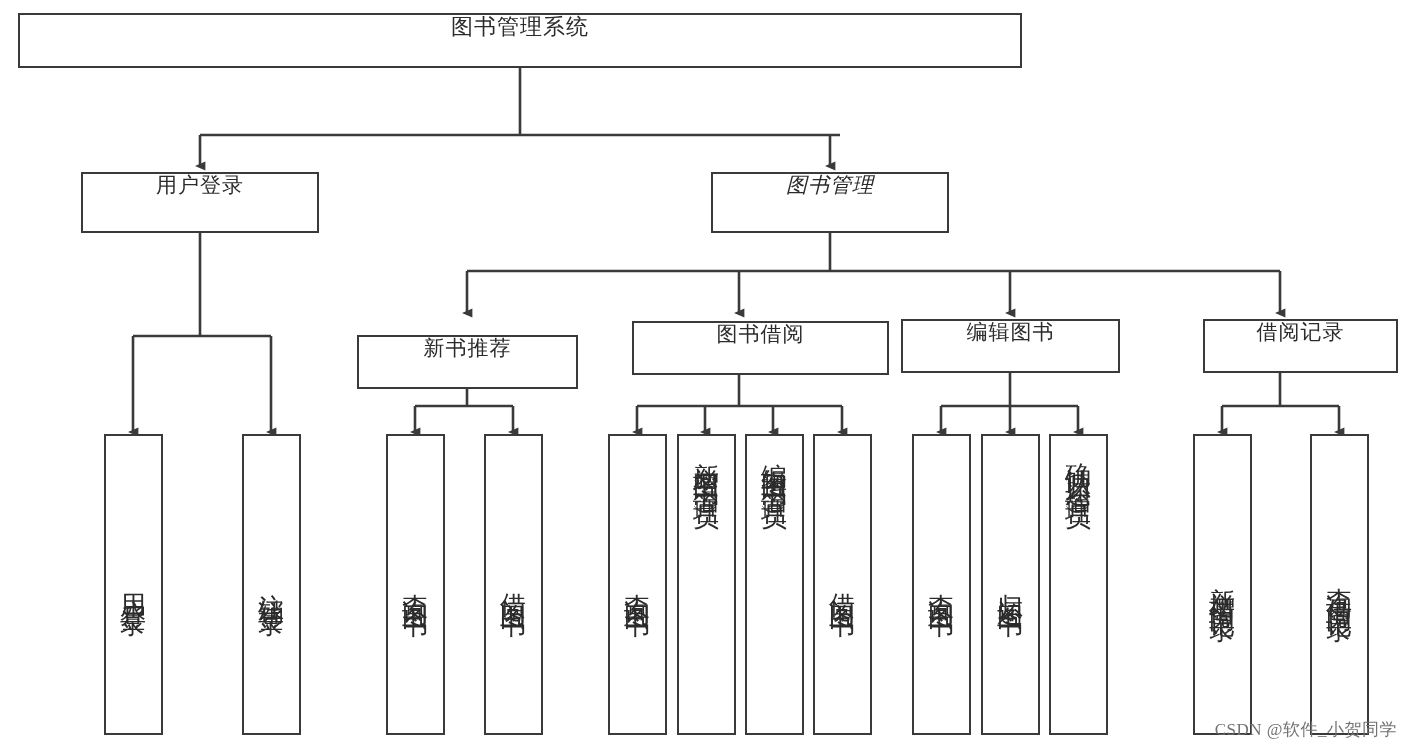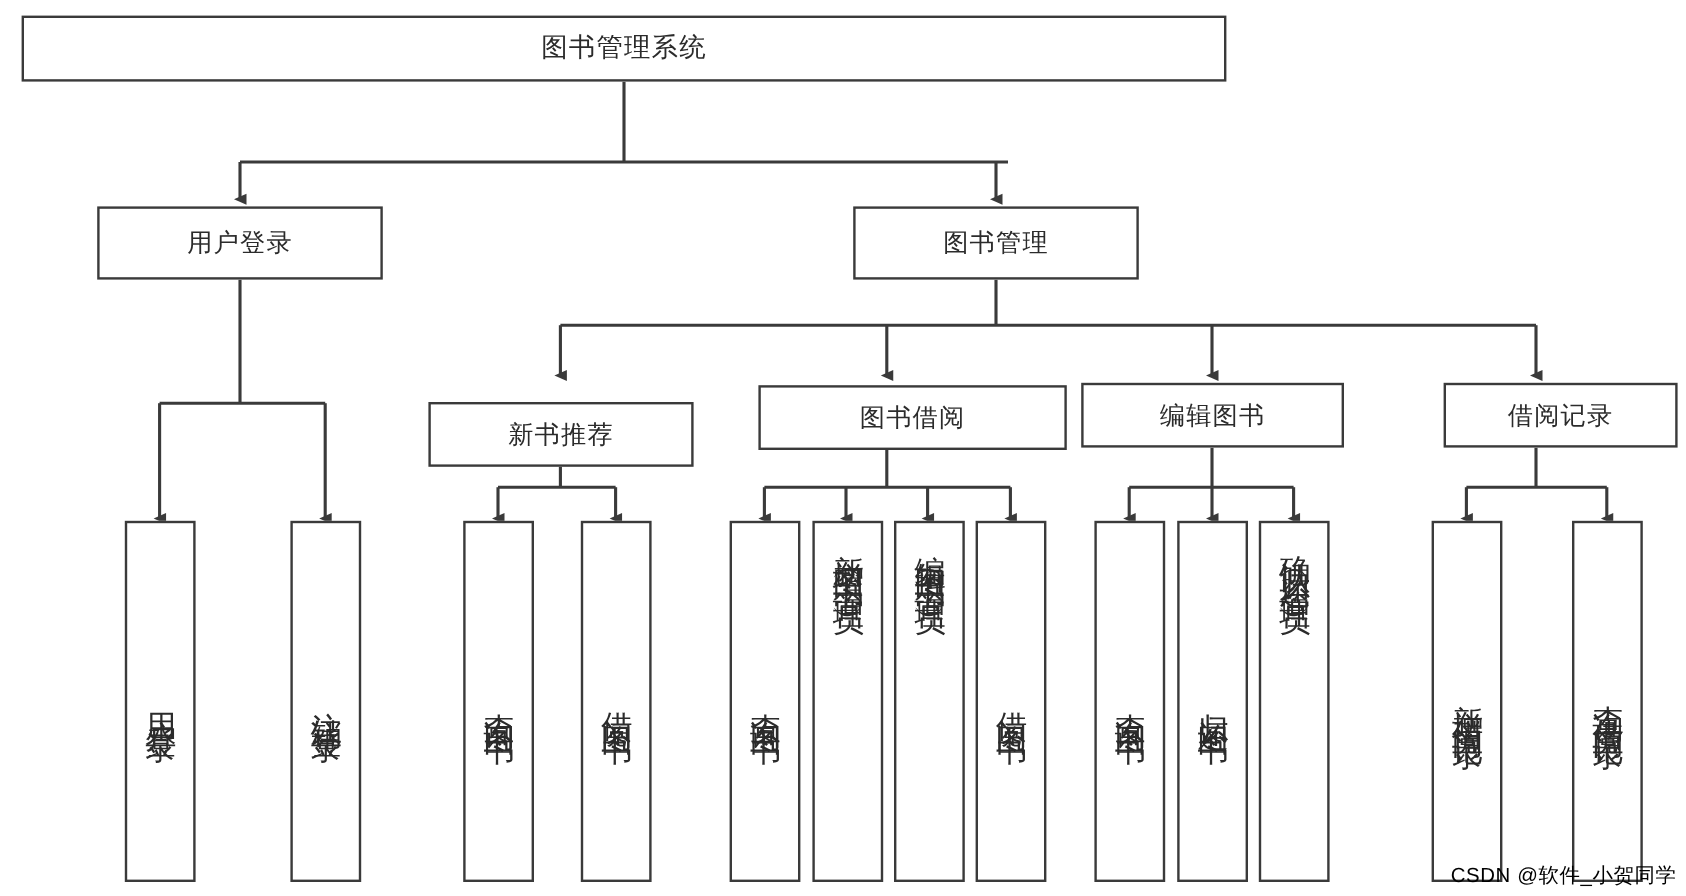--- a/index.html
+++ b/index.html
@@ -12,21 +12,21 @@
   }
   #diagram-root{position:absolute;left:0;top:0;width:1405px;height:747px;}
   svg#connectors{position:absolute;left:0;top:0;width:1405px;height:747px;pointer-events:none;}
 
   .node{
     position:absolute;
     box-sizing:border-box;
     background:#ffffff;
     border:2px solid #3a3a3a;
     display:flex;
-    align-items:center;
+    align-items:flex-start;
     justify-content:center;
     color:#2b2b2b;
   }
   .node .lbl{
     display:block;
     text-align:center;
     line-height:1.05;
     letter-spacing:1px;
     white-space:nowrap;
   }
@@ -46,24 +46,24 @@
     font-size:26px;
     line-height:1.0;
     letter-spacing:6px;
   }
   .node.v.mid{align-items:center;padding-top:0;}
 
   .watermark{
     position:absolute;
     right:8px;bottom:6px;
     font-size:17px;
-    color:#000000;
+    color:#737373;
     letter-spacing:0.5px;
     white-space:nowrap;
-    font-family:Liberation Sans, sans-serif;
+    font-family:Liberation Serif, serif;
   }
 </style>
 </head>
 <body>
 
 <div id="diagram-root">
 
   <svg id="connectors" viewBox="0 0 1405 747">
     <defs>
       <marker id="arrow" markerWidth="12" markerHeight="12" refX="5.2" refY="6" orient="auto" markerUnits="userSpaceOnUse">
@@ -114,21 +114,21 @@
     </g>
   </svg>
 
   <div class="node h n-root" style="left:18px;top:13px;width:1004px;height:55px;">
     <span class="lbl">图书管理系统</span>
   </div>
 
   <div class="node h" style="left:81px;top:172px;width:238px;height:61px;">
     <span class="lbl">用户登录</span>
   </div>
-  <div class="node h" style="left:711px;top:172px;width:238px;height:61px;">
+  <div class="node h" style="left:711px;top:172px;width:238px;height:61px;font-style:italic;">
     <span class="lbl">图书管理</span>
   </div>
 
   <div class="node h" style="left:357px;top:319px;width:221px;height:54px;margin-top:16px;">
     <span class="lbl">新书推荐</span>
   </div>
   <div class="node h" style="left:632px;top:321px;width:257px;height:54px;">
     <span class="lbl">图书借阅</span>
   </div>
   <div class="node h" style="left:901px;top:319px;width:219px;height:54px;">

